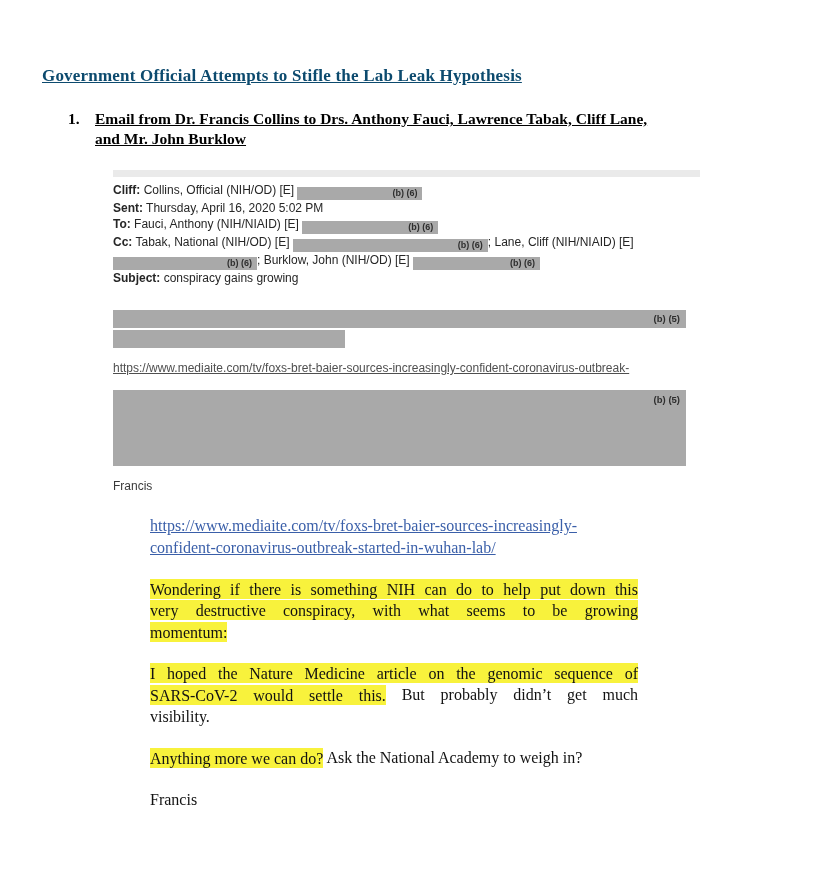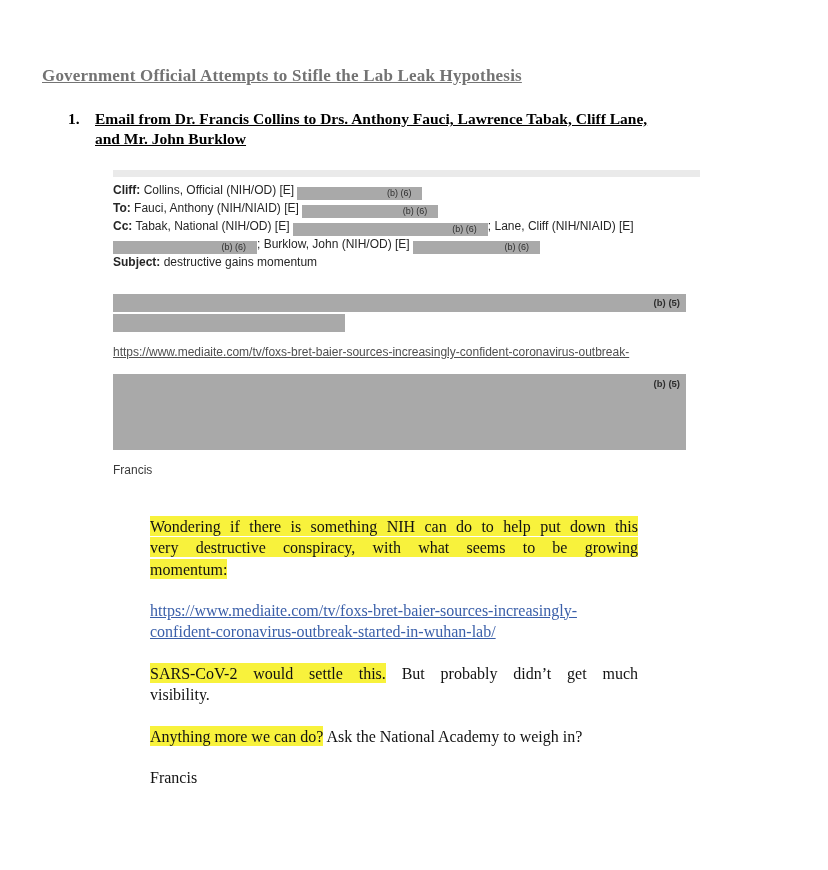--- a/index.html
+++ b/index.html
@@ -5,21 +5,21 @@
   html,body { margin:0; padding:0; background:#ffffff; }
   .page {
     position:relative; width:828px; height:870px; background:#ffffff;
     font-family:"Liberation Serif", serif; color:#000; overflow:hidden;
   }
 
   
   .doc-title {
     position:absolute; left:42px; top:66px;
     font-size:17px; font-weight:bold; text-decoration:underline;
-    letter-spacing:0.2px; color:#737373;
+    letter-spacing:0.2px; color:#0c4a6e;
   }
 
   
   .intro {
     position:absolute; left:68px; top:109px; display:flex;
     font-size:15.5px; font-weight:bold; line-height:19.5px; color:#000;
   }
   .intro .num { width:27px; }
   .intro .itxt { width:560px;text-decoration:underline; }
 
@@ -27,22 +27,22 @@
   .shot {
     position:absolute; left:113px; top:170px; width:590px;
     font-family:"Liberation Sans", sans-serif; color:#262626;
   }
   .shot-topbar { width:587px; height:7px; background:#eaeaea; }
   .shot-header { margin-top:5px; font-size:12px; line-height:16px; }
   .hline { white-space:pre; }
   .hline .lbl { font-weight:bold; }
   .bar {
     display:inline-block; background:#a9a9a9; height:13px;
-    text-align:right; font-size:9px; font-weight:normal; color:#2e2e2e;
-    line-height:13px; padding-right:11px; box-sizing:border-box;
+    text-align:right; font-size:9px; font-weight:bold; color:#2e2e2e;
+    line-height:13px; padding-right:5px; box-sizing:border-box;
     vertical-align:-2px;
   }
   .bar-from { width:125px; }
   .bar-to   { width:136px; }
   .bar-cc1  { width:195px; }
   .bar-cc2a { width:144px; }
   .bar-cc2b { width:127px; }
 
   .bbar1 {
     margin-top:24px; width:573px; height:18px; background:#a9a9a9;
@@ -86,49 +86,51 @@
       <div>Email from Dr. Francis Collins to Drs. Anthony Fauci, Lawrence Tabak, Cliff Lane,</div>
       <div>and Mr. John Burklow</div>
     </div>
   </div>
 
   <div class="shot">
     <div class="shot-topbar"></div>
 
     <div class="shot-header">
         <div class="hline"><span class="lbl">Cliff:</span><span class="txt"> Collins, Official (NIH/OD) [E] </span><span class="bar bar-from">(b) (6)</span></div>
+        <div class="hline"><span class="lbl">Sent:</span><span class="txt"> Thursday, April 16, 2020 5:02 PM</span></div>
         <div class="hline"><span class="lbl">To:</span><span class="txt"> Fauci, Anthony (NIH/NIAID) [E] </span><span class="bar bar-to">(b) (6)</span></div>
         <div class="hline"><span class="lbl">Cc:</span><span class="txt"> Tabak, National (NIH/OD) [E] </span><span class="bar bar-cc1">(b) (6)</span><span class="txt">; Lane, Cliff (NIH/NIAID) [E]</span></div>
         <div class="hline"><span class="bar bar-cc2a">(b) (6)</span><span class="txt">; Burklow, John (NIH/OD) [E] </span><span class="bar bar-cc2b">(b) (6)</span></div>
-        <div class="hline"><span class="lbl">Subject:</span><span class="txt"> destructive gains momentum</span></div>
+        <div class="hline"><span class="lbl">Subject:</span><span class="txt"> conspiracy gains growing</span></div>
       </div>
 
     <div class="bbar1">(b) (5)</div>
     <div class="bbar2"></div>
 
     <div class="shot-link">
       <div>https://www.mediaite.com/tv/foxs-bret-baier-sources-increasingly-confident-coronavirus-outbreak-</div>
     </div>
 
     <div class="big-block">(b) (5)</div>
 
     <div class="shot-sig">Francis</div>
   </div>
 
   <div class="transcript">
+      <div class="para link-para">
+        <div class="line"><span>https://www.mediaite.com/tv/foxs-bret-baier-sources-increasingly-</span></div>
+        <div class="line"><span>confident-coronavirus-outbreak-started-in-wuhan-lab/</span></div>
+      </div>
       <div class="para">
         <div class="line just"><span class="hl">Wondering if there is something NIH can do to help put down this</span></div>
         <div class="line just"><span class="hl">very destructive conspiracy, with what seems to be growing</span></div>
         <div class="line"><span class="hl">momentum:</span></div>
       </div>
-      <div class="para link-para">
-        <div class="line"><span>https://www.mediaite.com/tv/foxs-bret-baier-sources-increasingly-</span></div>
-        <div class="line"><span>confident-coronavirus-outbreak-started-in-wuhan-lab/</span></div>
-      </div>
       <div class="para">
+        <div class="line just"><span class="hl">I hoped the Nature Medicine article on the genomic sequence of</span></div>
         <div class="line just"><span class="hl">SARS-CoV-2 would settle this.</span><span> But probably didn’t get much</span></div>
         <div class="line"><span>visibility.</span></div>
       </div>
       <div class="para">
         <div class="line"><span class="hl">Anything more we can do?</span><span> Ask the National Academy to weigh in?</span></div>
       </div>
       <div class="para">
         <div class="line"><span>Francis</span></div>
       </div>
     </div>

